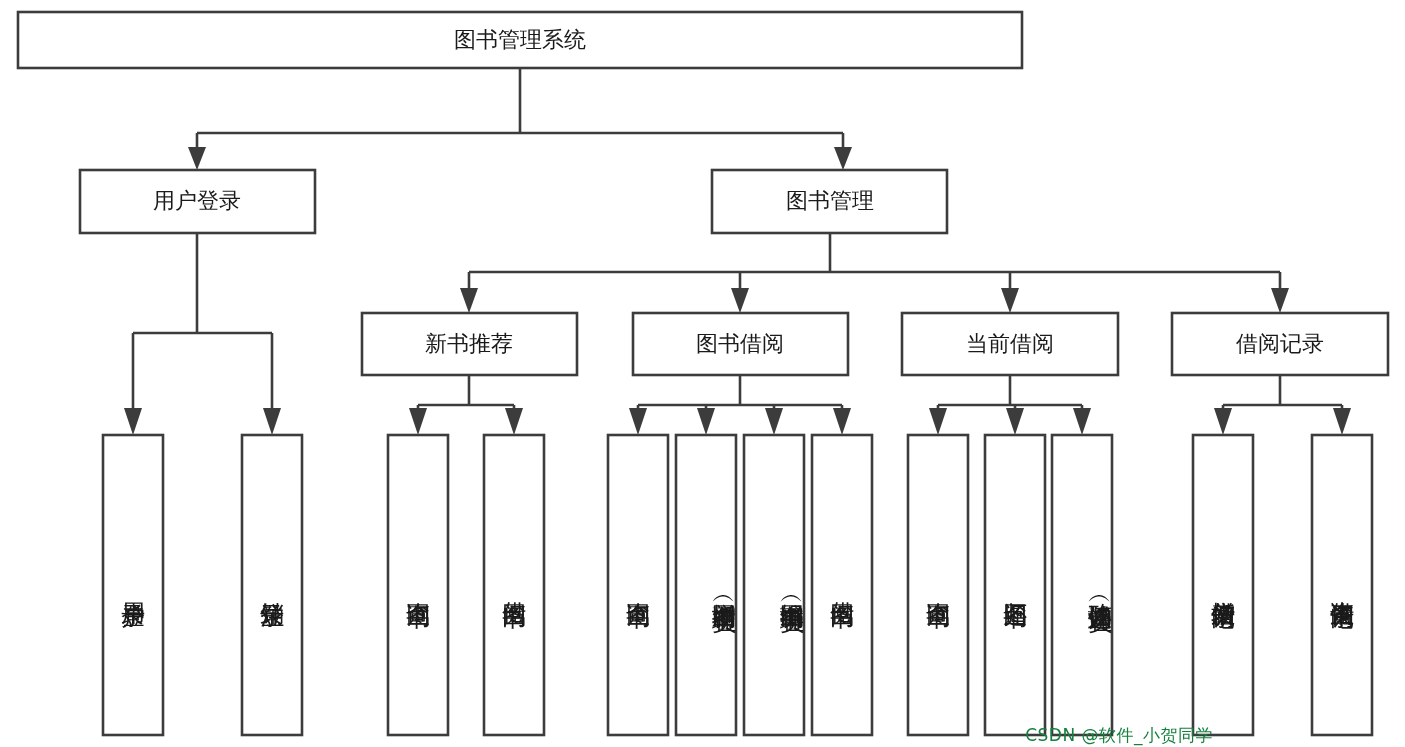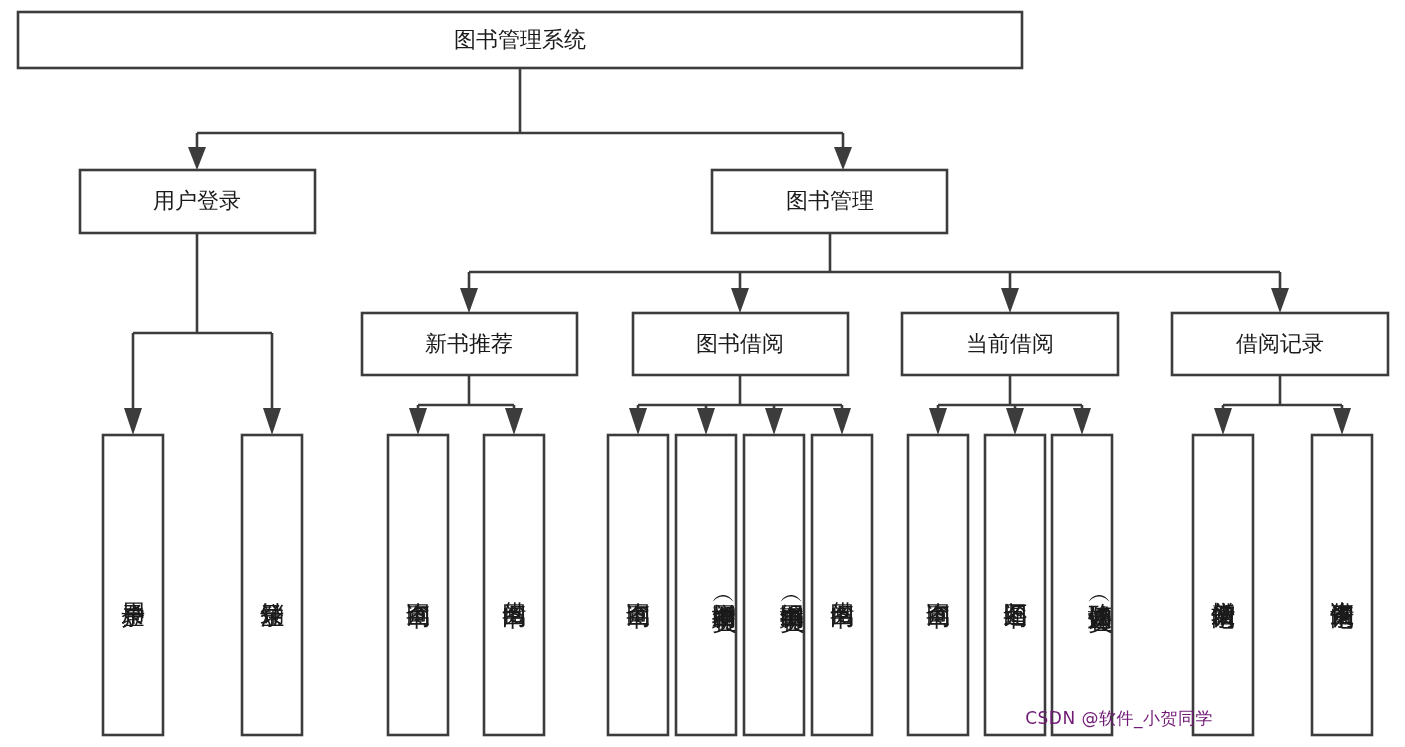--- a/index.html
+++ b/index.html
@@ -58,24 +58,24 @@
     letter-spacing: 1px;
     display: flex;
     align-items: center;
     justify-content: center;
     white-space: pre;
     pointer-events: none;
   }
   .watermark {
     position: absolute;
     right: 8px;
-    bottom: 17px;
+    bottom: 0;
     font-family: "DejaVu Sans", "Liberation Sans", sans-serif;
     font-size: 17px;
-    color: #701a75;
+    color: #15803d;
     letter-spacing: 0.5px;
     white-space: nowrap;
   }
 </style>
 </head>
 <body>
 
 <div id="diagram-root">
 
   <svg class="diagram" viewBox="0 0 1405 747">

